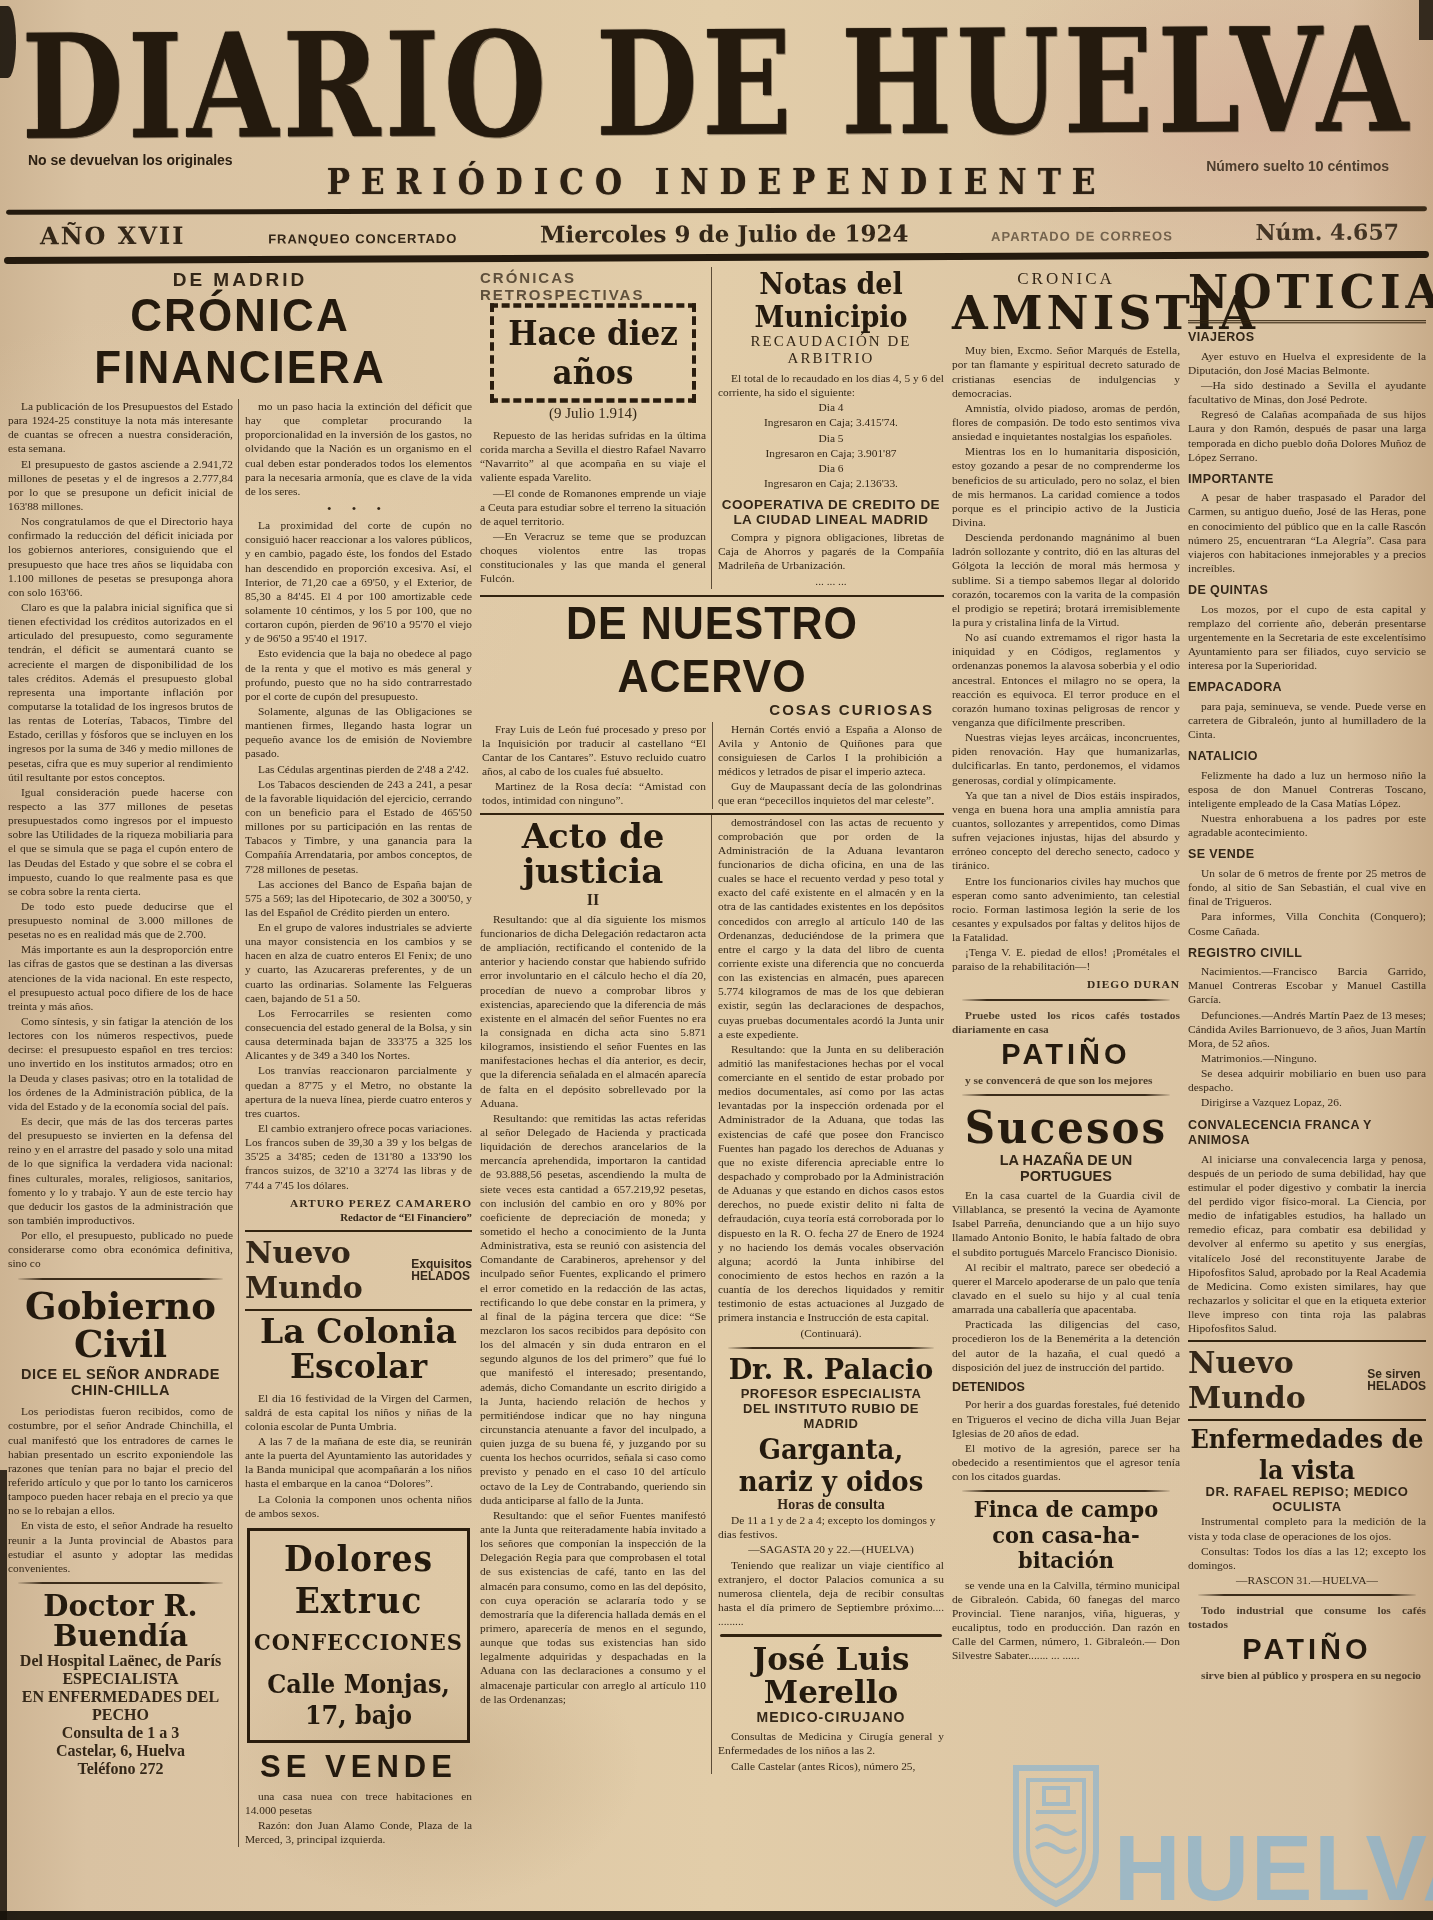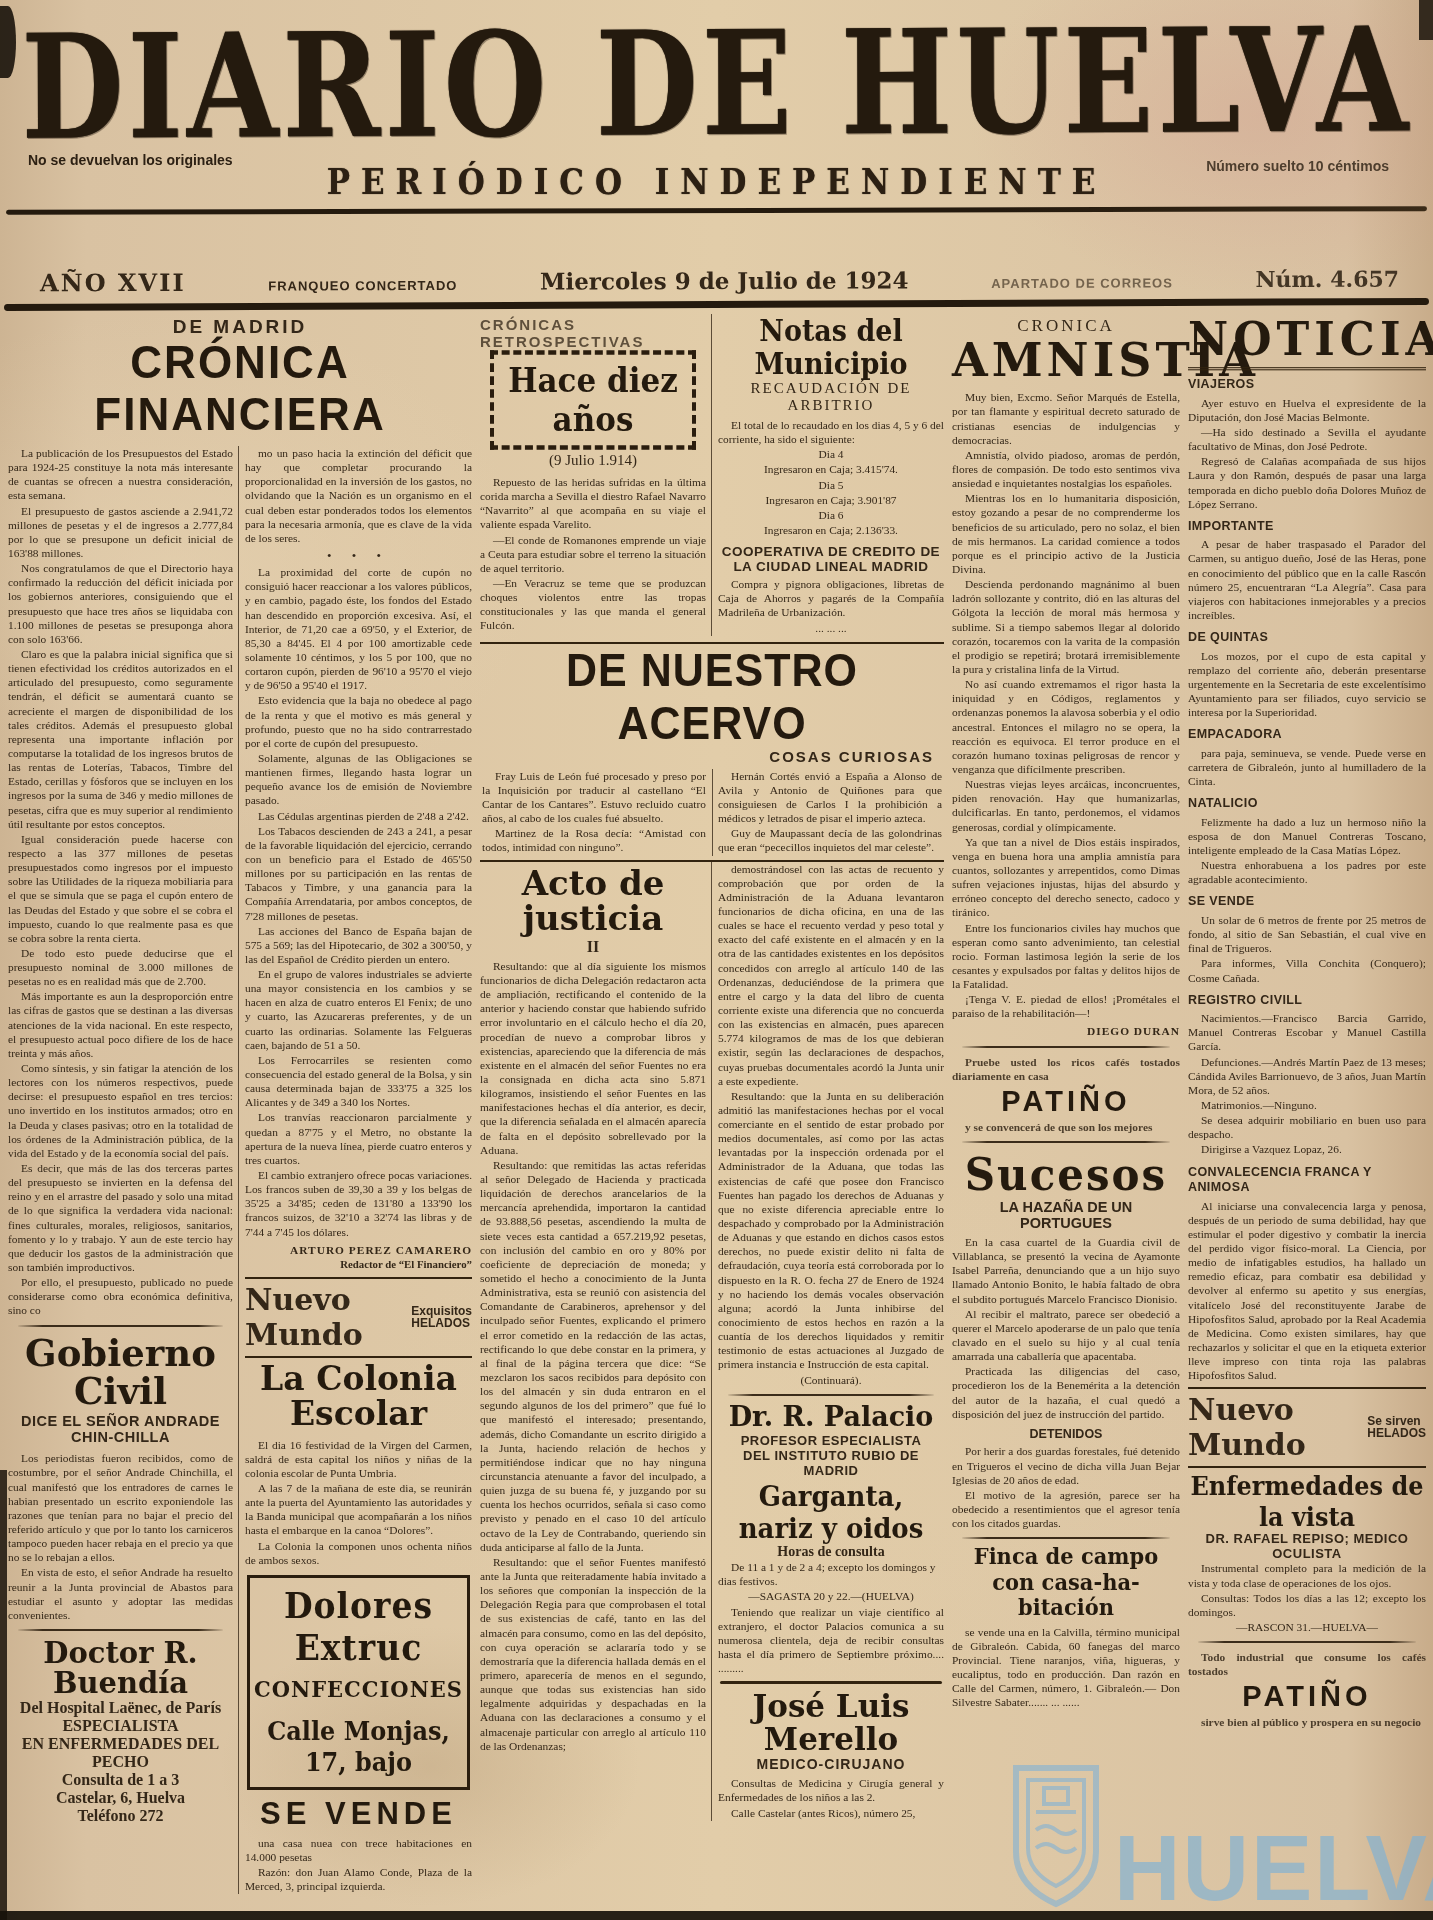--- a/index.html
+++ b/index.html
@@ -28,21 +28,21 @@
     transform:scaleY(1.22) rotate(-.25deg);transform-origin:center top;margin-top:10px;
     text-shadow:0 0 1px rgba(36,26,14,.9), 1px 1px 0 rgba(36,26,14,.35);}
   .mast-sub{margin-top:34px;font-family:"DejaVu Serif",serif;font-weight:bold;font-size:31px;
     letter-spacing:11px;color:#2c2013;transform:scaleY(1.12);text-shadow:0 0 1px rgba(44,32,19,.8);}
   .mast-left{position:absolute;left:28px;top:152px;font-family:"Liberation Sans",sans-serif;
     font-weight:bold;font-size:14px;color:#2c2013;}
   .mast-right{position:absolute;right:44px;top:158px;font-family:"Liberation Sans",sans-serif;
     font-weight:bold;font-size:14px;color:#2c2013;opacity:.8;}
   .rule-a{height:5px;margin:8px 6px 0;background:linear-gradient(90deg,#241a0e 70%, #3a2b18);border-radius:3px;transform:rotate(-.15deg);}
   .dateline{display:flex;align-items:baseline;justify-content:space-between;padding:6px 34px 4px 40px;transform:rotate(-.2deg);}
-  .dl-year{font-family:"DejaVu Serif",serif;font-weight:bold;font-size:24px;letter-spacing:2px;margin-top:47px;}
+  .dl-year{font-family:"DejaVu Serif",serif;font-weight:bold;font-size:24px;letter-spacing:2px;}
   .dl-franqueo{font-family:"Liberation Sans",sans-serif;font-weight:bold;font-size:13px;letter-spacing:1px;}
   .dl-date{font-family:"DejaVu Serif",serif;font-weight:bold;font-size:23px;}
   .dl-apartado{font-family:"Liberation Sans",sans-serif;font-weight:bold;font-size:13px;letter-spacing:1px;opacity:.62;}
   .dl-num{font-family:"DejaVu Serif",serif;font-weight:bold;font-size:22px;opacity:.9;}
   .rule-b{height:7px;margin:2px 4px 0;background:#241a0e;border-radius:4px;transform:rotate(-.25deg);}
 
   
   .bodygrid{display:flex;align-items:stretch;padding:6px 8px 0;height:1628px;}
   .vrule{width:1px;background:linear-gradient(#3b2c1a 0 78%, rgba(59,44,26,.25));margin:0 4px;}
   .superA{width:464px;flex:none;}
@@ -54,21 +54,21 @@
   .twocol .halfR{width:50%;padding-left:6px;}
 
   
   .p{font-size:11.4px;line-height:1.24;text-align:justify;text-indent:13px;margin:0 0 1px;}
   .p.center{text-align:center;text-indent:0;}
   .p.stars{text-align:center;text-indent:0;letter-spacing:9px;font-weight:bold;margin:3px 0;}
   .p.sig{text-align:right;text-indent:0;font-weight:bold;letter-spacing:1px;margin-top:4px;}
   .p.sig2{text-align:right;text-indent:0;font-weight:bold;font-size:10.8px;}
   .p.subhead{font-family:"Liberation Sans",sans-serif;font-weight:bold;font-size:12.5px;
     text-indent:0;text-align:left;margin:8px 0 3px;letter-spacing:.4px;}
-  .p.centersub{font-family:"Liberation Sans",sans-serif;font-weight:bold;font-size:12.5px;text-indent:0;text-align:center;margin:6px 0 2px;}
+  .p.centersub{font-family:"Liberation Sans",sans-serif;font-weight:bold;font-size:12.5px;text-indent:0;text-align:left;margin:6px 0 2px;}
 
   .kicker{font-family:"Liberation Sans",sans-serif;font-weight:bold;font-size:19px;text-align:center;letter-spacing:3px;margin:2px 0 0;}
   .headline-xl{font-family:"Liberation Sans",sans-serif;font-weight:bold;font-size:44px;
     letter-spacing:2px;text-align:center;margin:0 0 8px;color:var(--ink-dark);transform:scaleY(1.05);}
   .sep{height:2px;background:linear-gradient(90deg, rgba(59,44,26,.1), #3b2c1a 12%, #3b2c1a 88%, rgba(59,44,26,.1));margin:7px 10px;border-radius:2px;}
   .sep-heavy{height:3px;background:#32230f;margin:6px 2px;border-radius:2px;}
 
   
   .t-serif-lg{font-family:"DejaVu Serif",serif;font-weight:bold;text-align:center;color:var(--ink-dark);line-height:1.05;}
   .gobierno-title{font-size:37px;margin:4px 0 2px;}

